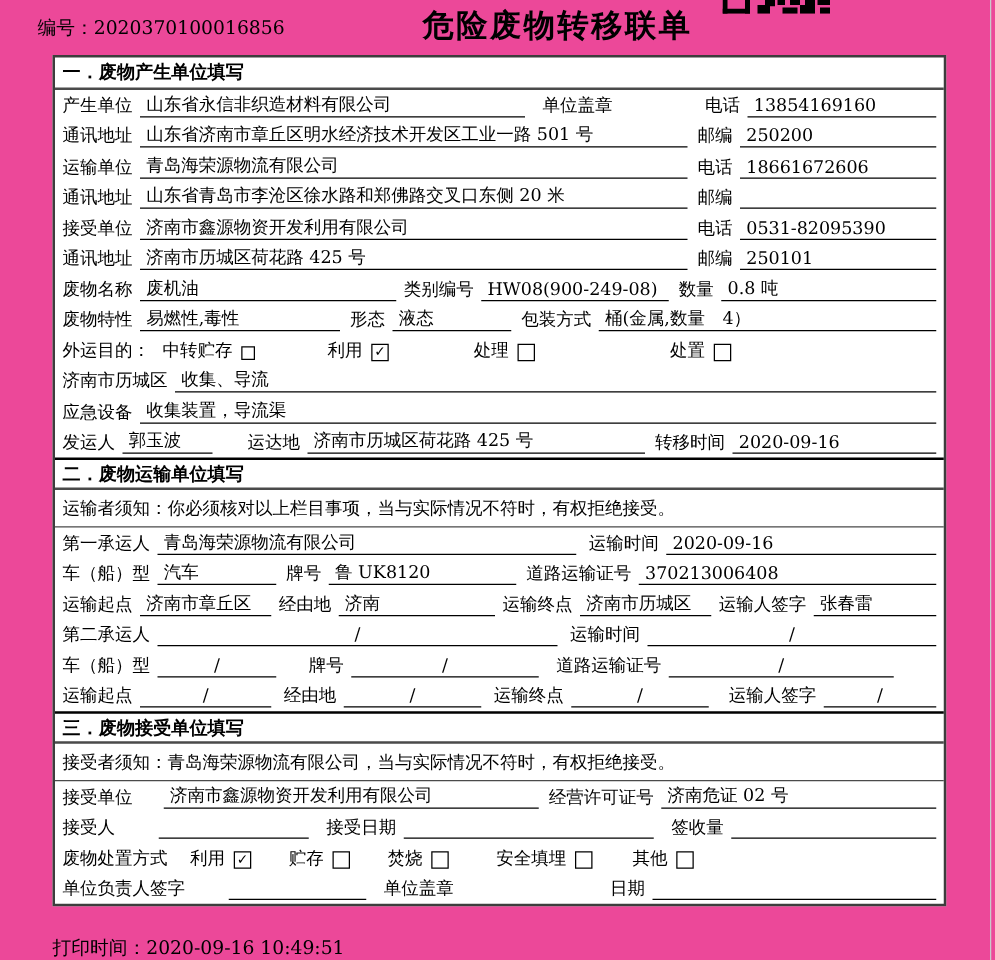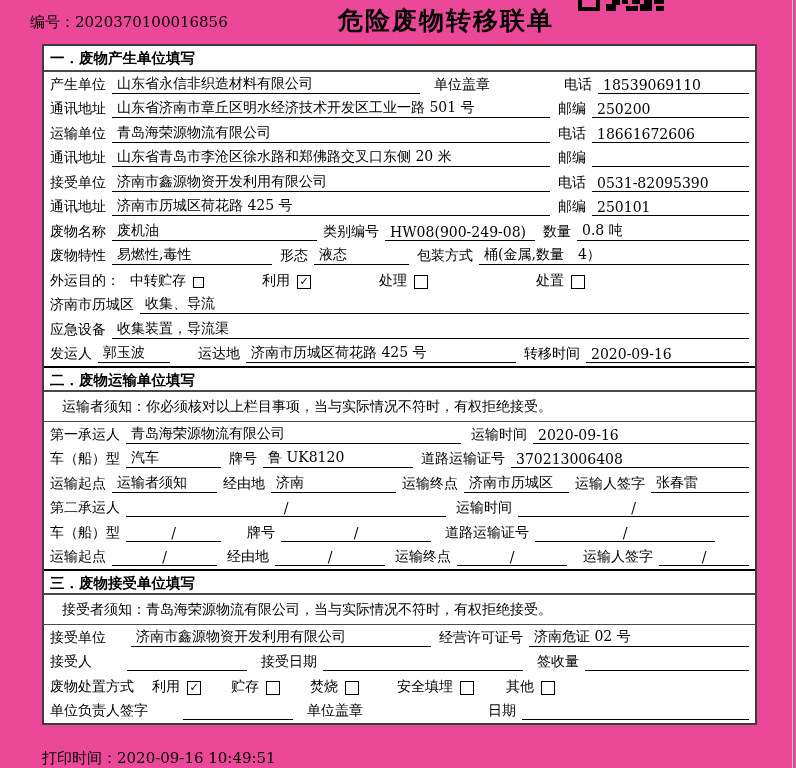--- a/index.html
+++ b/index.html
@@ -12,21 +12,21 @@
              font-size:25px;font-weight:bold;letter-spacing:2px;white-space:nowrap;
              font-family:"DejaVu Sans","Liberation Sans",sans-serif;}
   .qr-frag{position:absolute;left:578px;top:0;}
 
   .formtable{position:absolute;left:42px;top:44px;width:715px;box-sizing:border-box;
              border:2px solid #3d3d3d;background:#fff;}
   .sec{height:26px;line-height:24px;font-weight:bold;font-size:14.5px;padding:0 6px;
        border-top:2px solid #000000;border-bottom:2px solid #4a4a4a;box-sizing:border-box;
        font-family:"DejaVu Sans","Liberation Sans",sans-serif;}
   .formtable .sec:first-child{border-top:none;}
-  .notice{height:30px;display:flex;align-items:center;padding:0 18px;font-size:14px;
+  .notice{height:30px;display:flex;align-items:center;padding:0 6px;font-size:14px;
           border-bottom:1.5px solid #4a4a4a;box-sizing:border-box;white-space:nowrap;}
   .row{display:flex;align-items:flex-end;height:24.5px;padding:0 6px 3px 6px;
        box-sizing:border-box;font-size:14px;white-space:nowrap;}
   .lbl{flex:0 0 auto;}
   .val{border-bottom:1.2px solid #000;padding:0 5px;box-sizing:border-box;flex:0 0 auto;
        overflow:hidden;}
   .lbl + .val{margin-left:6px;}
   .fill{flex:1 1 auto;}
   .ctr{text-align:center;}
   .cbg{display:inline-flex;align-items:flex-end;flex:0 0 auto;}
@@ -63,21 +63,21 @@
 
   <div class="formtable">
 
     <div class="sec">一．废物产生单位填写</div>
 
     <div class="row">
       <span class="lbl">产生单位</span>
       <span class="val" style="width:308px">山东省永信非织造材料有限公司</span>
       <span class="lbl" style="margin-left:14px">单位盖章</span>
       <span class="lbl" style="margin-left:74px">电话</span>
-      <span class="val fill">18539069110</span>
+      <span class="val fill">13854169160</span>
     </div>
 
     <div class="row">
       <span class="lbl">通讯地址</span>
       <span class="val" style="width:438px">山东省济南市章丘区明水经济技术开发区工业一路 501 号</span>
       <span class="lbl" style="margin-left:8px">邮编</span>
       <span class="val fill">250200</span>
     </div>
 
     <div class="row">
@@ -180,21 +180,21 @@
       <span class="lbl">车（船）型</span>
       <span class="val" style="width:95px">汽车</span>
       <span class="lbl" style="margin-left:8px">牌号</span>
       <span class="val" style="width:150px">鲁 UK8120</span>
       <span class="lbl" style="margin-left:8px">道路运输证号</span>
       <span class="val fill">370213006408</span>
     </div>
 
     <div class="row">
       <span class="lbl">运输起点</span>
-      <span class="val" style="width:105px">运输者须知</span>
+      <span class="val" style="width:105px">济南市章丘区</span>
       <span class="lbl" style="margin-left:6px">经由地</span>
       <span class="val" style="width:125px">济南</span>
       <span class="lbl" style="margin-left:6px">运输终点</span>
       <span class="val" style="width:105px">济南市历城区</span>
       <span class="lbl" style="margin-left:6px">运输人签字</span>
       <span class="val fill">张春雷</span>
     </div>
 
     <div class="row">
       <span class="lbl">第二承运人</span>

